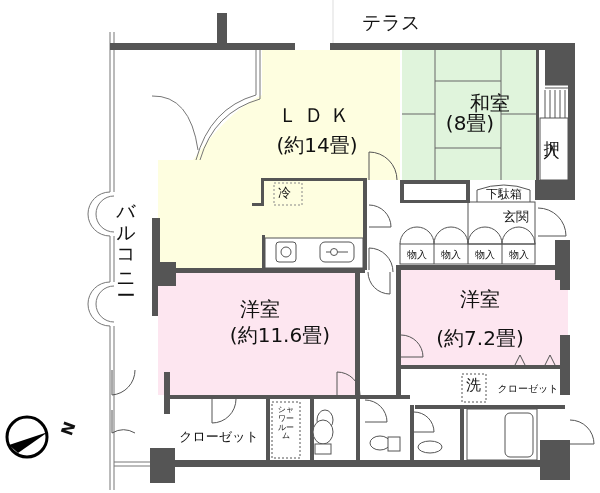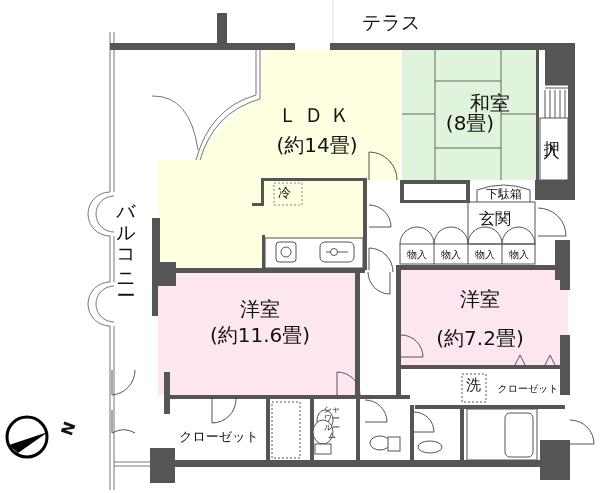--- a/index.html
+++ b/index.html
@@ -176,31 +176,31 @@
 
 <div class="lbl big" style="left:262px;top:104px;width:110px;letter-spacing:6px;">ＬＤＫ</div>
 <div class="lbl big" style="left:262px;top:134px;width:110px;">(約14畳)</div>
 
 <div class="lbl big" style="left:460px;top:92px;width:60px;">和室</div>
 <div class="lbl big" style="left:440px;top:112px;width:60px;">(8畳)</div>
 
 <div class="lbl mid vert" style="left:543px;top:128px;font-size:16px;">押入</div>
 <div class="lbl sml" style="left:278px;top:186px;font-size:13px;">冷</div>
 <div class="lbl tny" style="left:480px;top:188px;width:48px;font-size:12px;">下駄箱</div>
-<div class="lbl mid" style="left:471px;top:210px;width:48px;font-size:16px;">玄関</div>
+<div class="lbl mid" style="left:492px;top:210px;width:48px;font-size:13px;">玄関</div>
 
 <div class="lbl tny" style="left:402px;top:249px;width:30px;font-size:10px;">物入</div>
 <div class="lbl tny" style="left:436px;top:249px;width:30px;font-size:10px;">物入</div>
 <div class="lbl tny" style="left:470px;top:249px;width:30px;font-size:10px;">物入</div>
 <div class="lbl tny" style="left:504px;top:249px;width:30px;font-size:10px;">物入</div>
 
 <div class="lbl big" style="left:190px;top:298px;width:140px;">洋室</div>
-<div class="lbl big" style="left:190px;top:324px;width:140px;">(約11.6畳)</div>
+<div class="lbl big" style="left:190px;top:324px;width:140px;text-align:right;">(約11.6畳)</div>
 
 <div class="lbl big" style="left:420px;top:288px;width:120px;">洋室</div>
 <div class="lbl big" style="left:420px;top:327px;width:120px;">(約7.2畳)</div>
 
 <div class="lbl mid" style="left:466px;top:377px;font-size:15px;">洗</div>
 <div class="lbl tny" style="left:493px;top:383px;width:70px;font-size:10px;">クローゼット</div>
 <div class="lbl sml" style="left:172px;top:430px;width:94px;font-size:13px;">クローゼット</div>
-<div class="lbl tny vert" style="left:275px;top:406px;font-size:8px;letter-spacing:0;height:50px;writing-mode:horizontal-tb;width:22px;white-space:normal;word-break:break-all;margin-left:46px;">シャワールーム</div>
+<div class="lbl tny vert" style="left:275px;top:406px;font-size:8px;letter-spacing:0;height:50px;writing-mode:horizontal-tb;width:22px;white-space:normal;word-break:break-all;">シャワールーム</div>
 
 <div class="lbl mid" style="left:62px;top:420px;font-size:16px;font-weight:bold;transform:rotate(-70deg);">N</div>
 
 </body></html>

